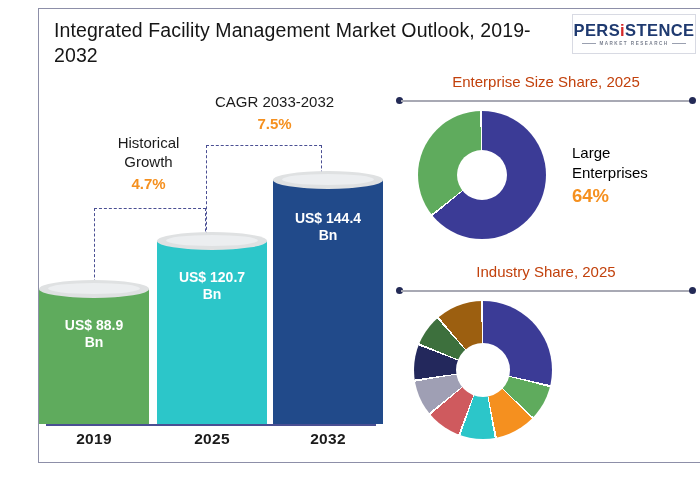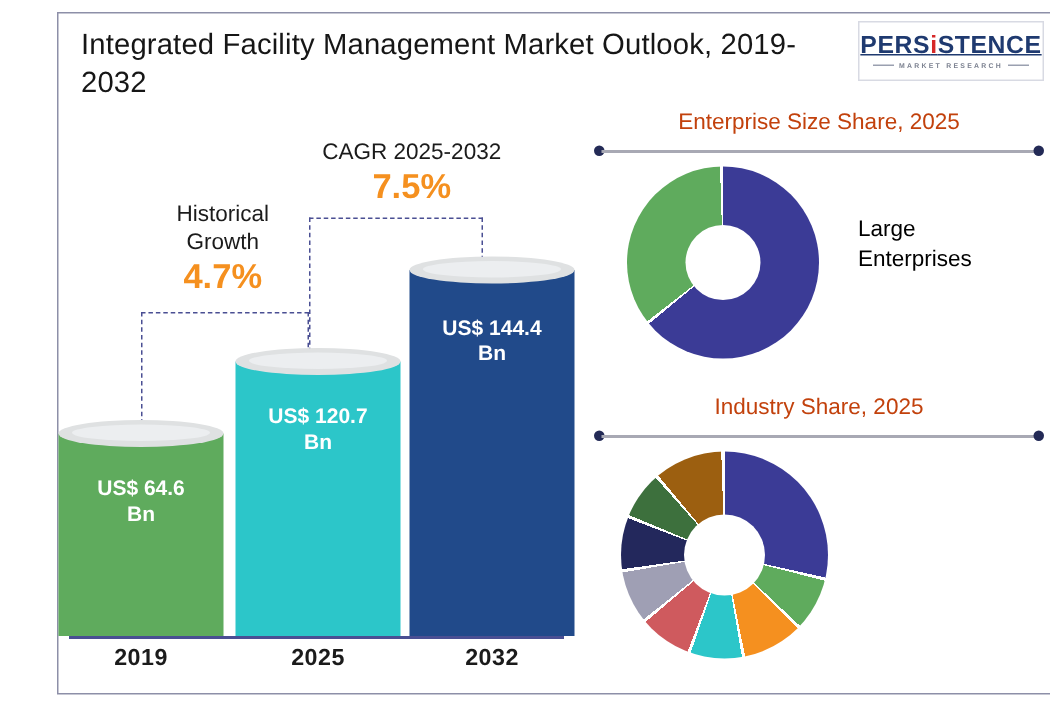--- a/index.html
+++ b/index.html
@@ -31,21 +31,21 @@
     position:absolute;right:28px;top:14px;
     width:124px;height:40px;
     background:#ffffff;
     border:1px solid #d8dae3;
     display:flex;flex-direction:column;
     align-items:center;justify-content:center;
     box-sizing:border-box;
   }
   .logo-word{
     font-size:16.5px;font-weight:700;letter-spacing:0.4px;
-    color:#1f3a70;line-height:17px;font-family:"Liberation Sans",sans-serif;text-decoration:underline;
+    color:#1f3a70;line-height:17px;font-family:"Liberation Sans",sans-serif;
   }
   .logo-word .red{color:#d62828;}
   .logo-sub{
     display:flex;align-items:center;gap:3px;
     margin-top:2px;
   }
   .logo-sub .ln{width:14px;height:1px;background:#9aa0b0;}
   .logo-sub .tx{
     font-size:4.6px;letter-spacing:1.5px;color:#7b8190;font-weight:600;
   }
@@ -77,21 +77,21 @@
   }
 
   
   .brk{position:absolute;border-color:#4a4f93;}
   .brk .top{position:absolute;left:0;top:0;width:100%;border-top:1.6px dashed #4a4f93;}
   .brk .lft{position:absolute;left:0;top:0;height:100%;border-left:1.6px dashed #4a4f93;}
   .brk .rgt{position:absolute;right:0;top:0;height:100%;border-left:1.6px dashed #4a4f93;}
 
   .ann{position:absolute;text-align:center;}
   .ann .cap2{font-size:15px;line-height:19px;color:#1b1b1b;}
-  .ann .pct{font-size:23px;font-weight:700;color:#f5901f;line-height:24px;margin-top:1px;}
+  .ann .pct{font-size:15px;font-weight:700;color:#f5901f;line-height:24px;margin-top:1px;}
 
   
   .panel{position:absolute;}
   .panel-title{
     font-size:15px;color:#c2410c;text-align:center;line-height:20px;
   }
   .rule{
     position:relative;margin-top:5px;height:8px;
   }
   .rule .ln{
@@ -127,21 +127,21 @@
     <div class="logo-sub">
       <span class="ln"></span>
       <span class="tx">MARKET RESEARCH</span>
       <span class="ln"></span>
     </div>
   </div>
 
   <div class="bars">
 
     <div class="ann" style="left:168px;top:92px;width:165px;">
-      <div class="cap2">CAGR 2025-2032</div>
+      <div class="cap2">CAGR 2033-2032</div>
       <div class="pct">7.5%</div>
     </div>
     <div class="brk" style="left:182px;top:145px;width:116px;height:95px;">
       <div class="top"></div>
       <div class="lft"></div>
       <div class="rgt"></div>
     </div>
 
     <div class="ann" style="left:62px;top:133px;width:125px;">
       <div class="cap2">Historical</div>
@@ -152,21 +152,21 @@
       <div class="top"></div>
       <div class="lft"></div>
       <div class="rgt"></div>
     </div>
 
     <div class="bar" style="left:15px;bottom:53px;width:110px;height:135px;">
       <div class="body" style="height:135px;background:#5fab5d;"></div>
       <div class="cap"></div>
       <div class="capshine"></div>
       <div class="val" style="top:28px;">
-        <span>US$ 64.6</span><br>
+        <span>US$ 88.9</span><br>
         <span>Bn</span>
       </div>
     </div>
 
     <div class="bar" style="left:133px;bottom:53px;width:110px;height:183px;">
       <div class="body" style="height:183px;background:#2cc6c9;"></div>
       <div class="cap"></div>
       <div class="capshine"></div>
       <div class="val" style="top:28px;">
         <span>US$ 120.7</span><br>
@@ -205,20 +205,21 @@
                     #3b3b96 0deg 230.4deg,
                     #ffffff 230.4deg 232.2deg,
                     #5fab5d 232.2deg 358.2deg,
                     #ffffff 358.2deg 360deg);">
         <div class="hole" style="left:39px;top:39px;width:50px;height:50px;"></div>
       </div>
 
       <div class="legend" style="left:176px;top:38px;width:120px;">
         <div class="lt">Large</div>
         <div class="lt">Enterprises</div>
+        <div class="lp">64%</div>
       </div>
     </div>
   </div>
 
   <div class="panel" style="left:372px;top:262px;width:300px;">
     <div class="panel-title">Industry Share, 2025</div>
     <div class="rule">
       <span class="dotL"></span>
       <span class="ln"></span>
       <span class="dotR"></span>

